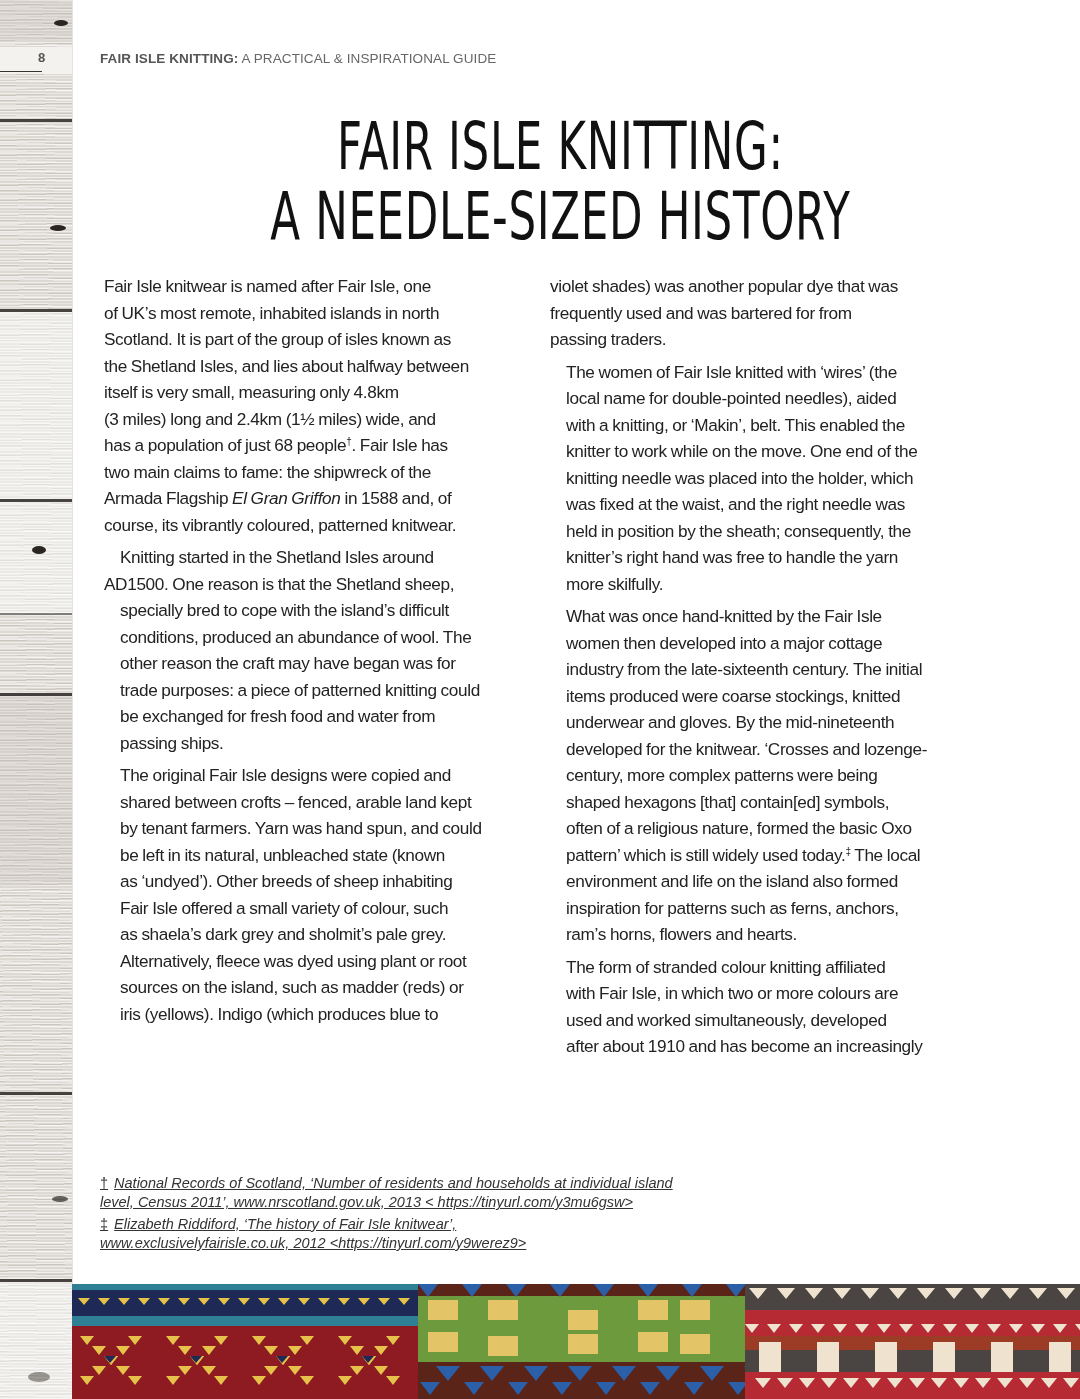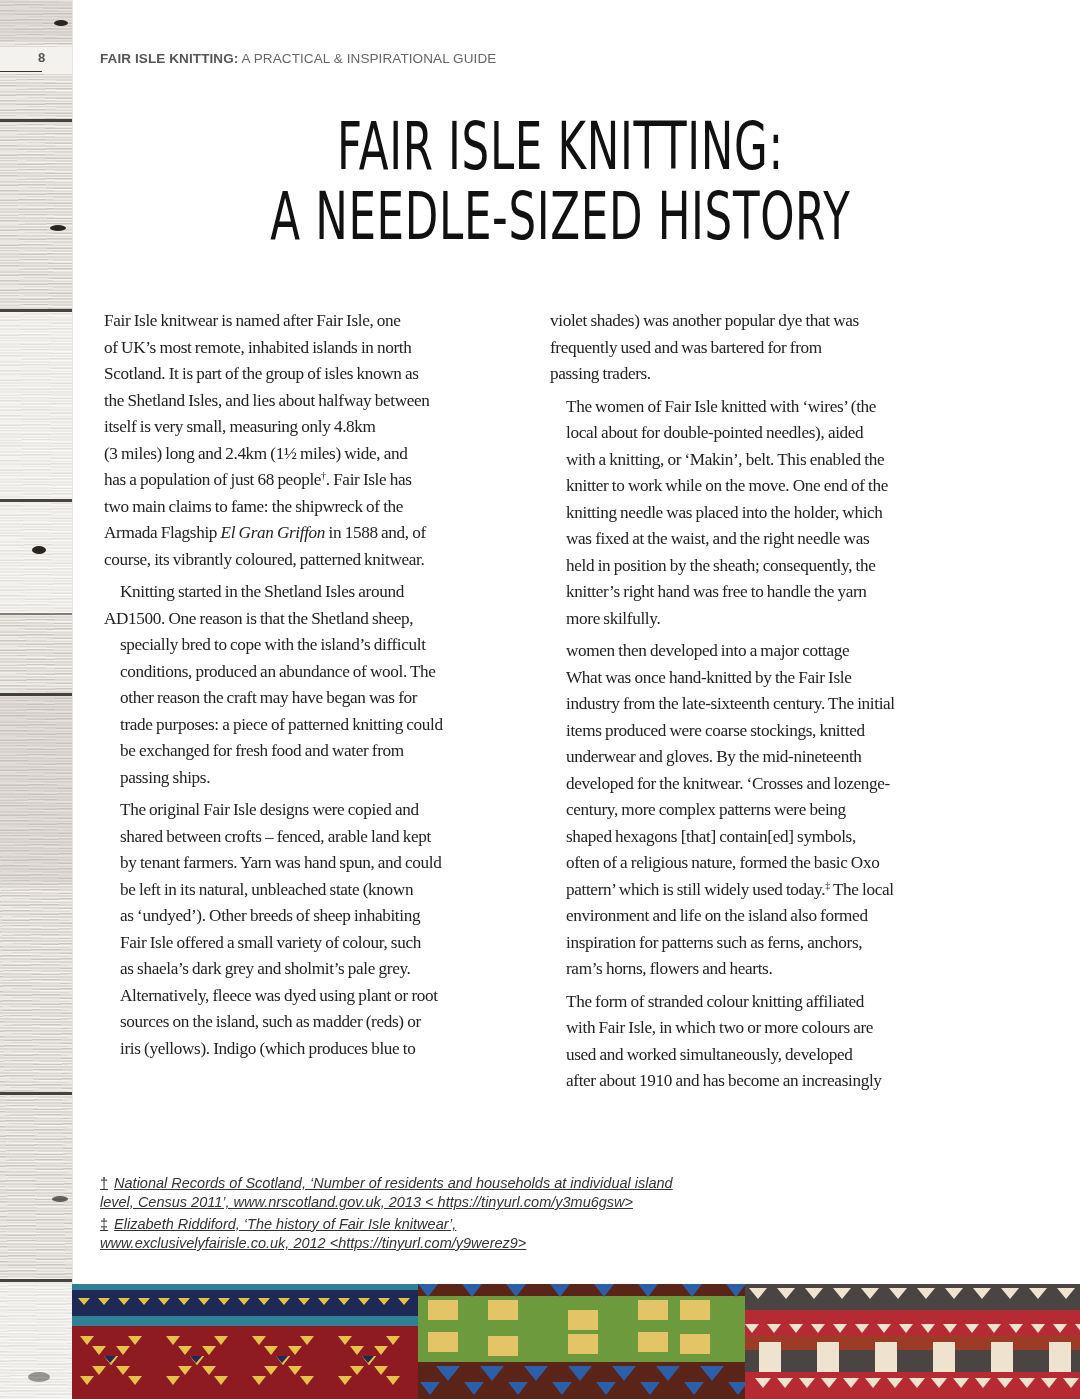--- a/index.html
+++ b/index.html
@@ -47,22 +47,22 @@
     text-align: center;
     font-family: "DejaVu Sans", sans-serif; font-weight: normal;
     font-size: 66px; line-height: 70px; color: #111;
     transform: scaleX(0.66); transform-origin: 458px 0;
     letter-spacing: 1px;
   }
   .title div { white-space: nowrap; }
 
   
   .col {
-    position: absolute; top: 308px; width: 430px;
-    font-family: Liberation Serif, serif; font-size: 17.2px; line-height: 26.5px; color: #222;
+    position: absolute; top: 273px; width: 430px;
+    font-family: Liberation Sans, sans-serif; font-size: 17.2px; line-height: 26.5px; color: #222;
     letter-spacing: -0.35px; word-spacing: -0.5px;
   }
   .col.left { left: 104px; }
   .col.right { left: 550px; }
   .col p { margin: 0 0 6px 0; }
   .col p.indent { text-indent: 16px; }
   .col .line { display: block; white-space: nowrap; }
   .col em { font-style: italic; }
   sup { font-size: 10px; vertical-align: 6px; line-height: 0; }
 
@@ -154,32 +154,32 @@
 </div>
 
 <div class="col right">
   <p>
     <span class="line">violet shades) was another popular dye that was</span>
     <span class="line">frequently used and was bartered for from</span>
     <span class="line">passing traders.</span>
   </p>
   <p class="indent">
     <span class="line">The women of Fair Isle knitted with ‘wires’ (the</span>
-    <span class="line">local about for double-pointed needles), aided</span>
+    <span class="line">local name for double-pointed needles), aided</span>
     <span class="line">with a knitting, or ‘Makin’, belt. This enabled the</span>
     <span class="line">knitter to work while on the move. One end of the</span>
     <span class="line">knitting needle was placed into the holder, which</span>
     <span class="line">was fixed at the waist, and the right needle was</span>
     <span class="line">held in position by the sheath; consequently, the</span>
     <span class="line">knitter’s right hand was free to handle the yarn</span>
     <span class="line">more skilfully.</span>
   </p>
   <p class="indent">
+    <span class="line">What was once hand-knitted by the Fair Isle</span>
     <span class="line">women then developed into a major cottage</span>
-    <span class="line">What was once hand-knitted by the Fair Isle</span>
     <span class="line">industry from the late-sixteenth century. The initial</span>
     <span class="line">items produced were coarse stockings, knitted</span>
     <span class="line">underwear and gloves. By the mid-nineteenth</span>
     <span class="line">developed for the knitwear. ‘Crosses and lozenge-</span>
     <span class="line">century, more complex patterns were being</span>
     <span class="line">shaped hexagons [that] contain[ed] symbols,</span>
     <span class="line">often of a religious nature, formed the basic Oxo</span>
     <span class="line"><span>pattern’ which is still widely used today.</span><sup>‡</sup><span> The local</span></span>
     <span class="line">environment and life on the island also formed</span>
     <span class="line">inspiration for patterns such as ferns, anchors,</span>

